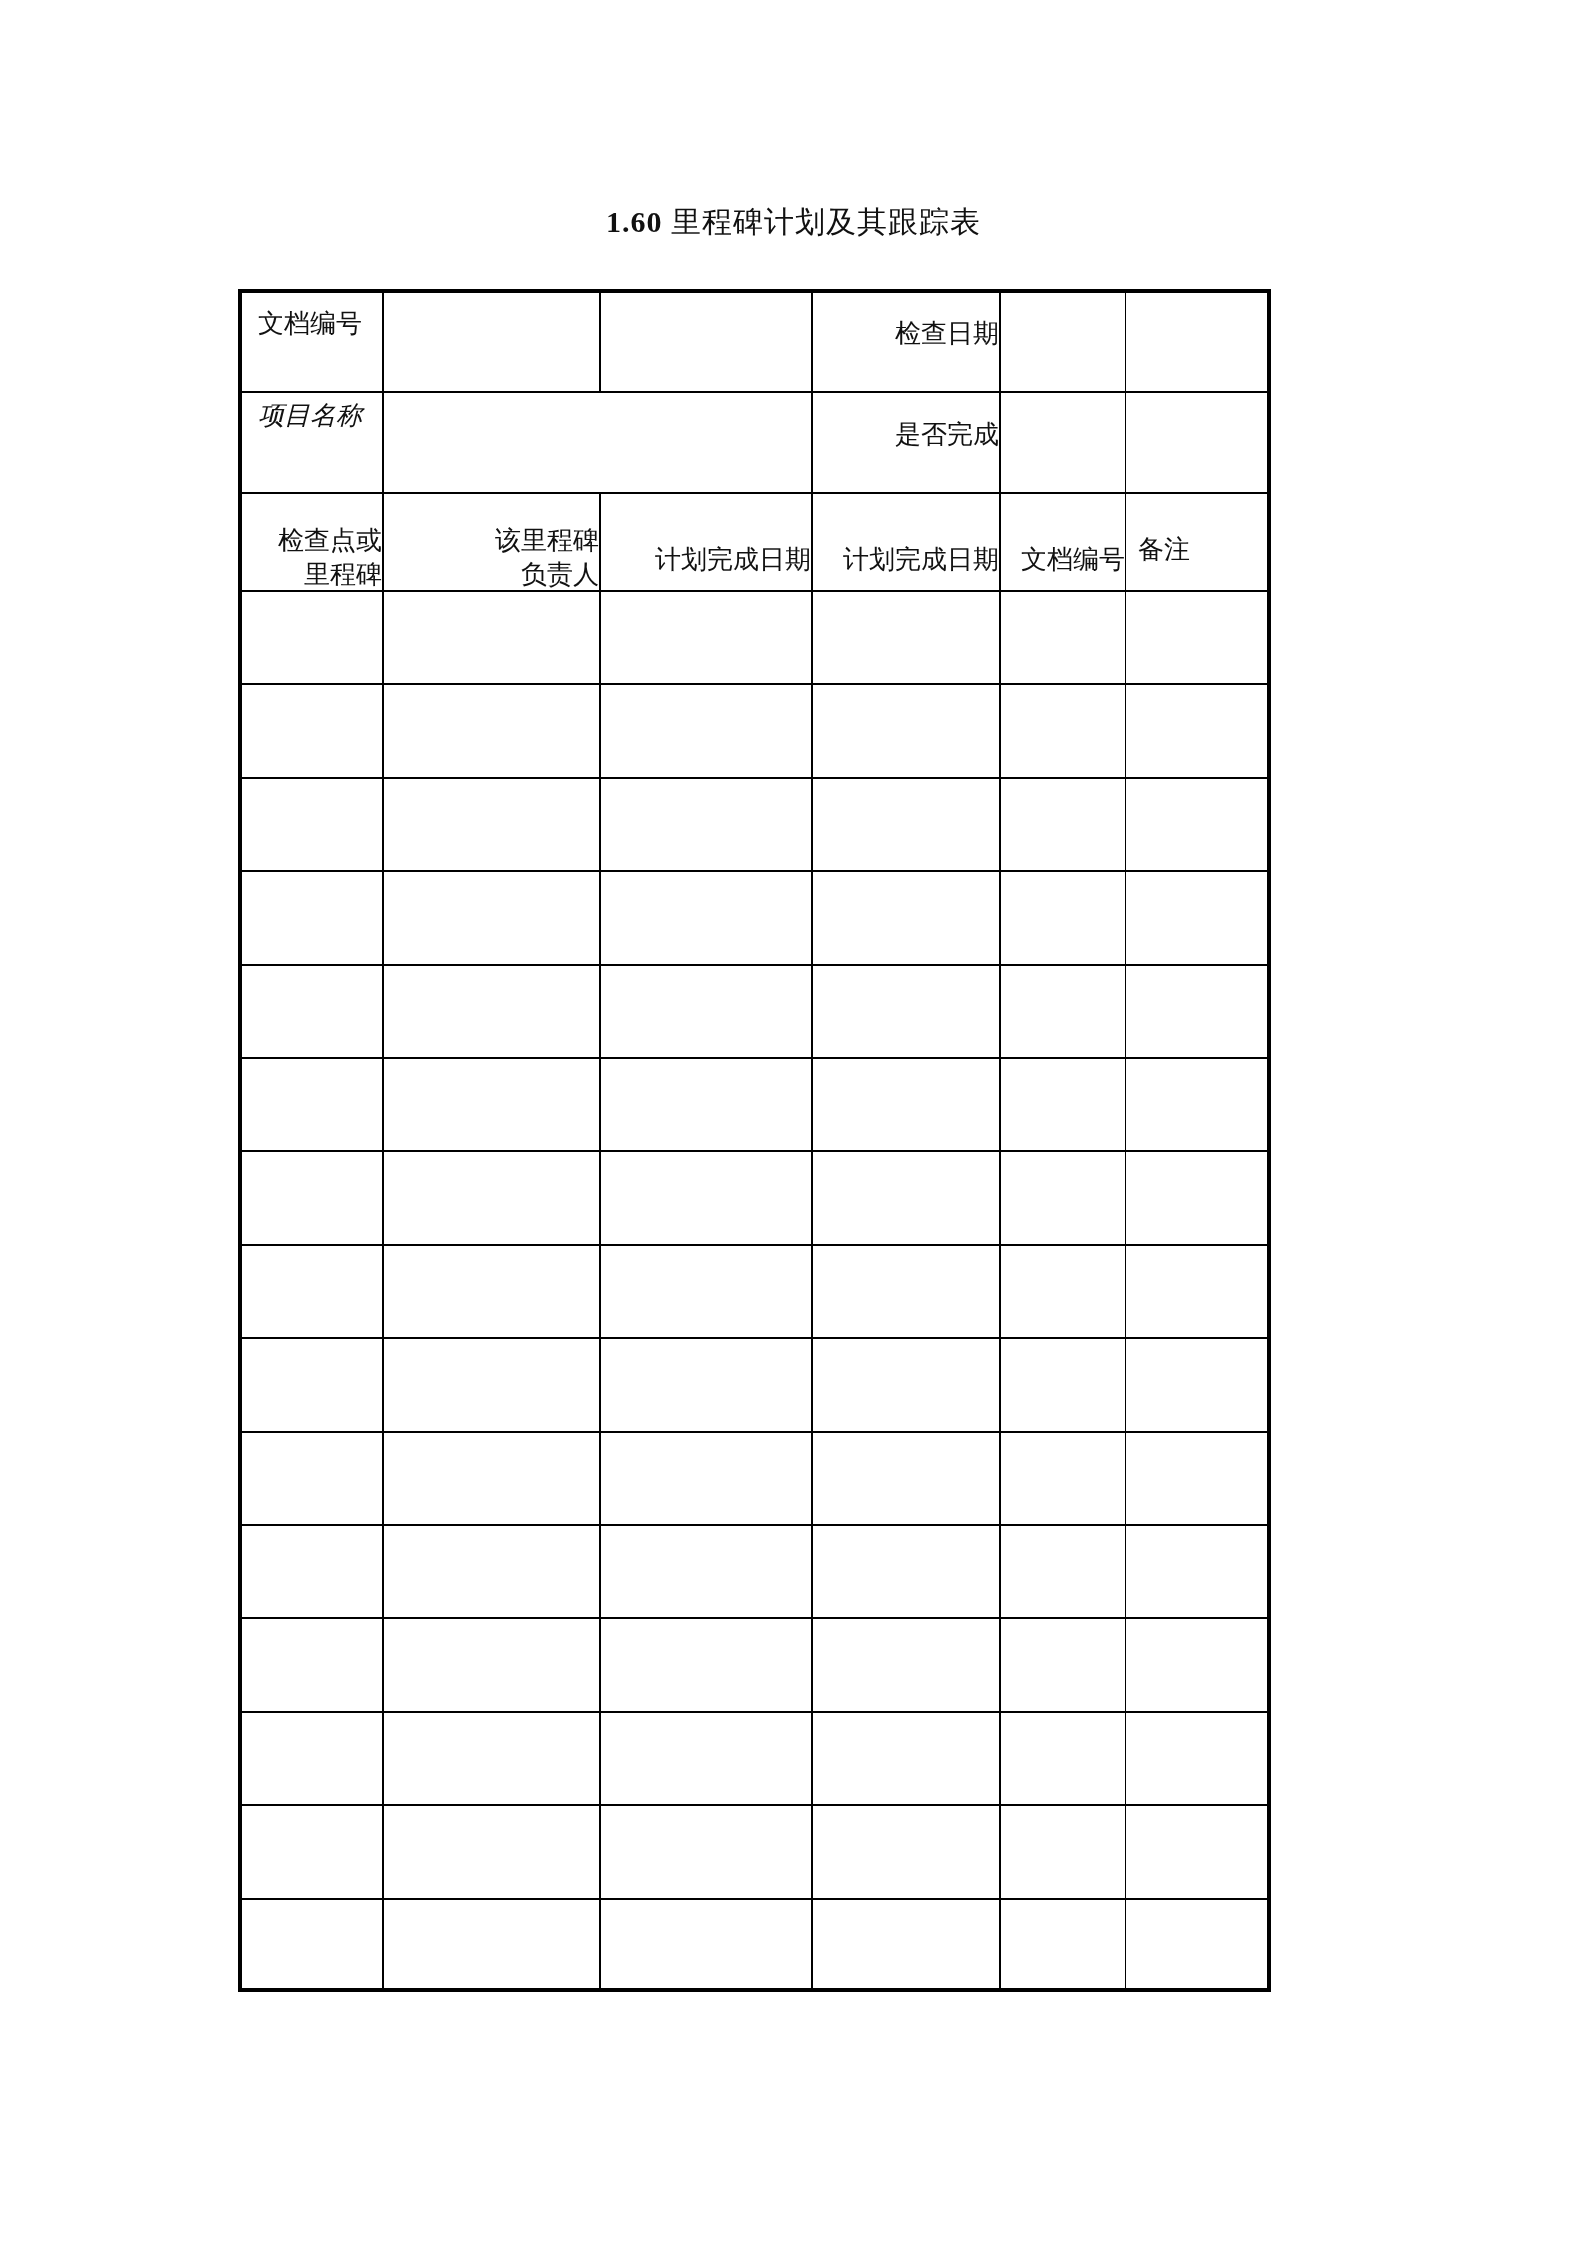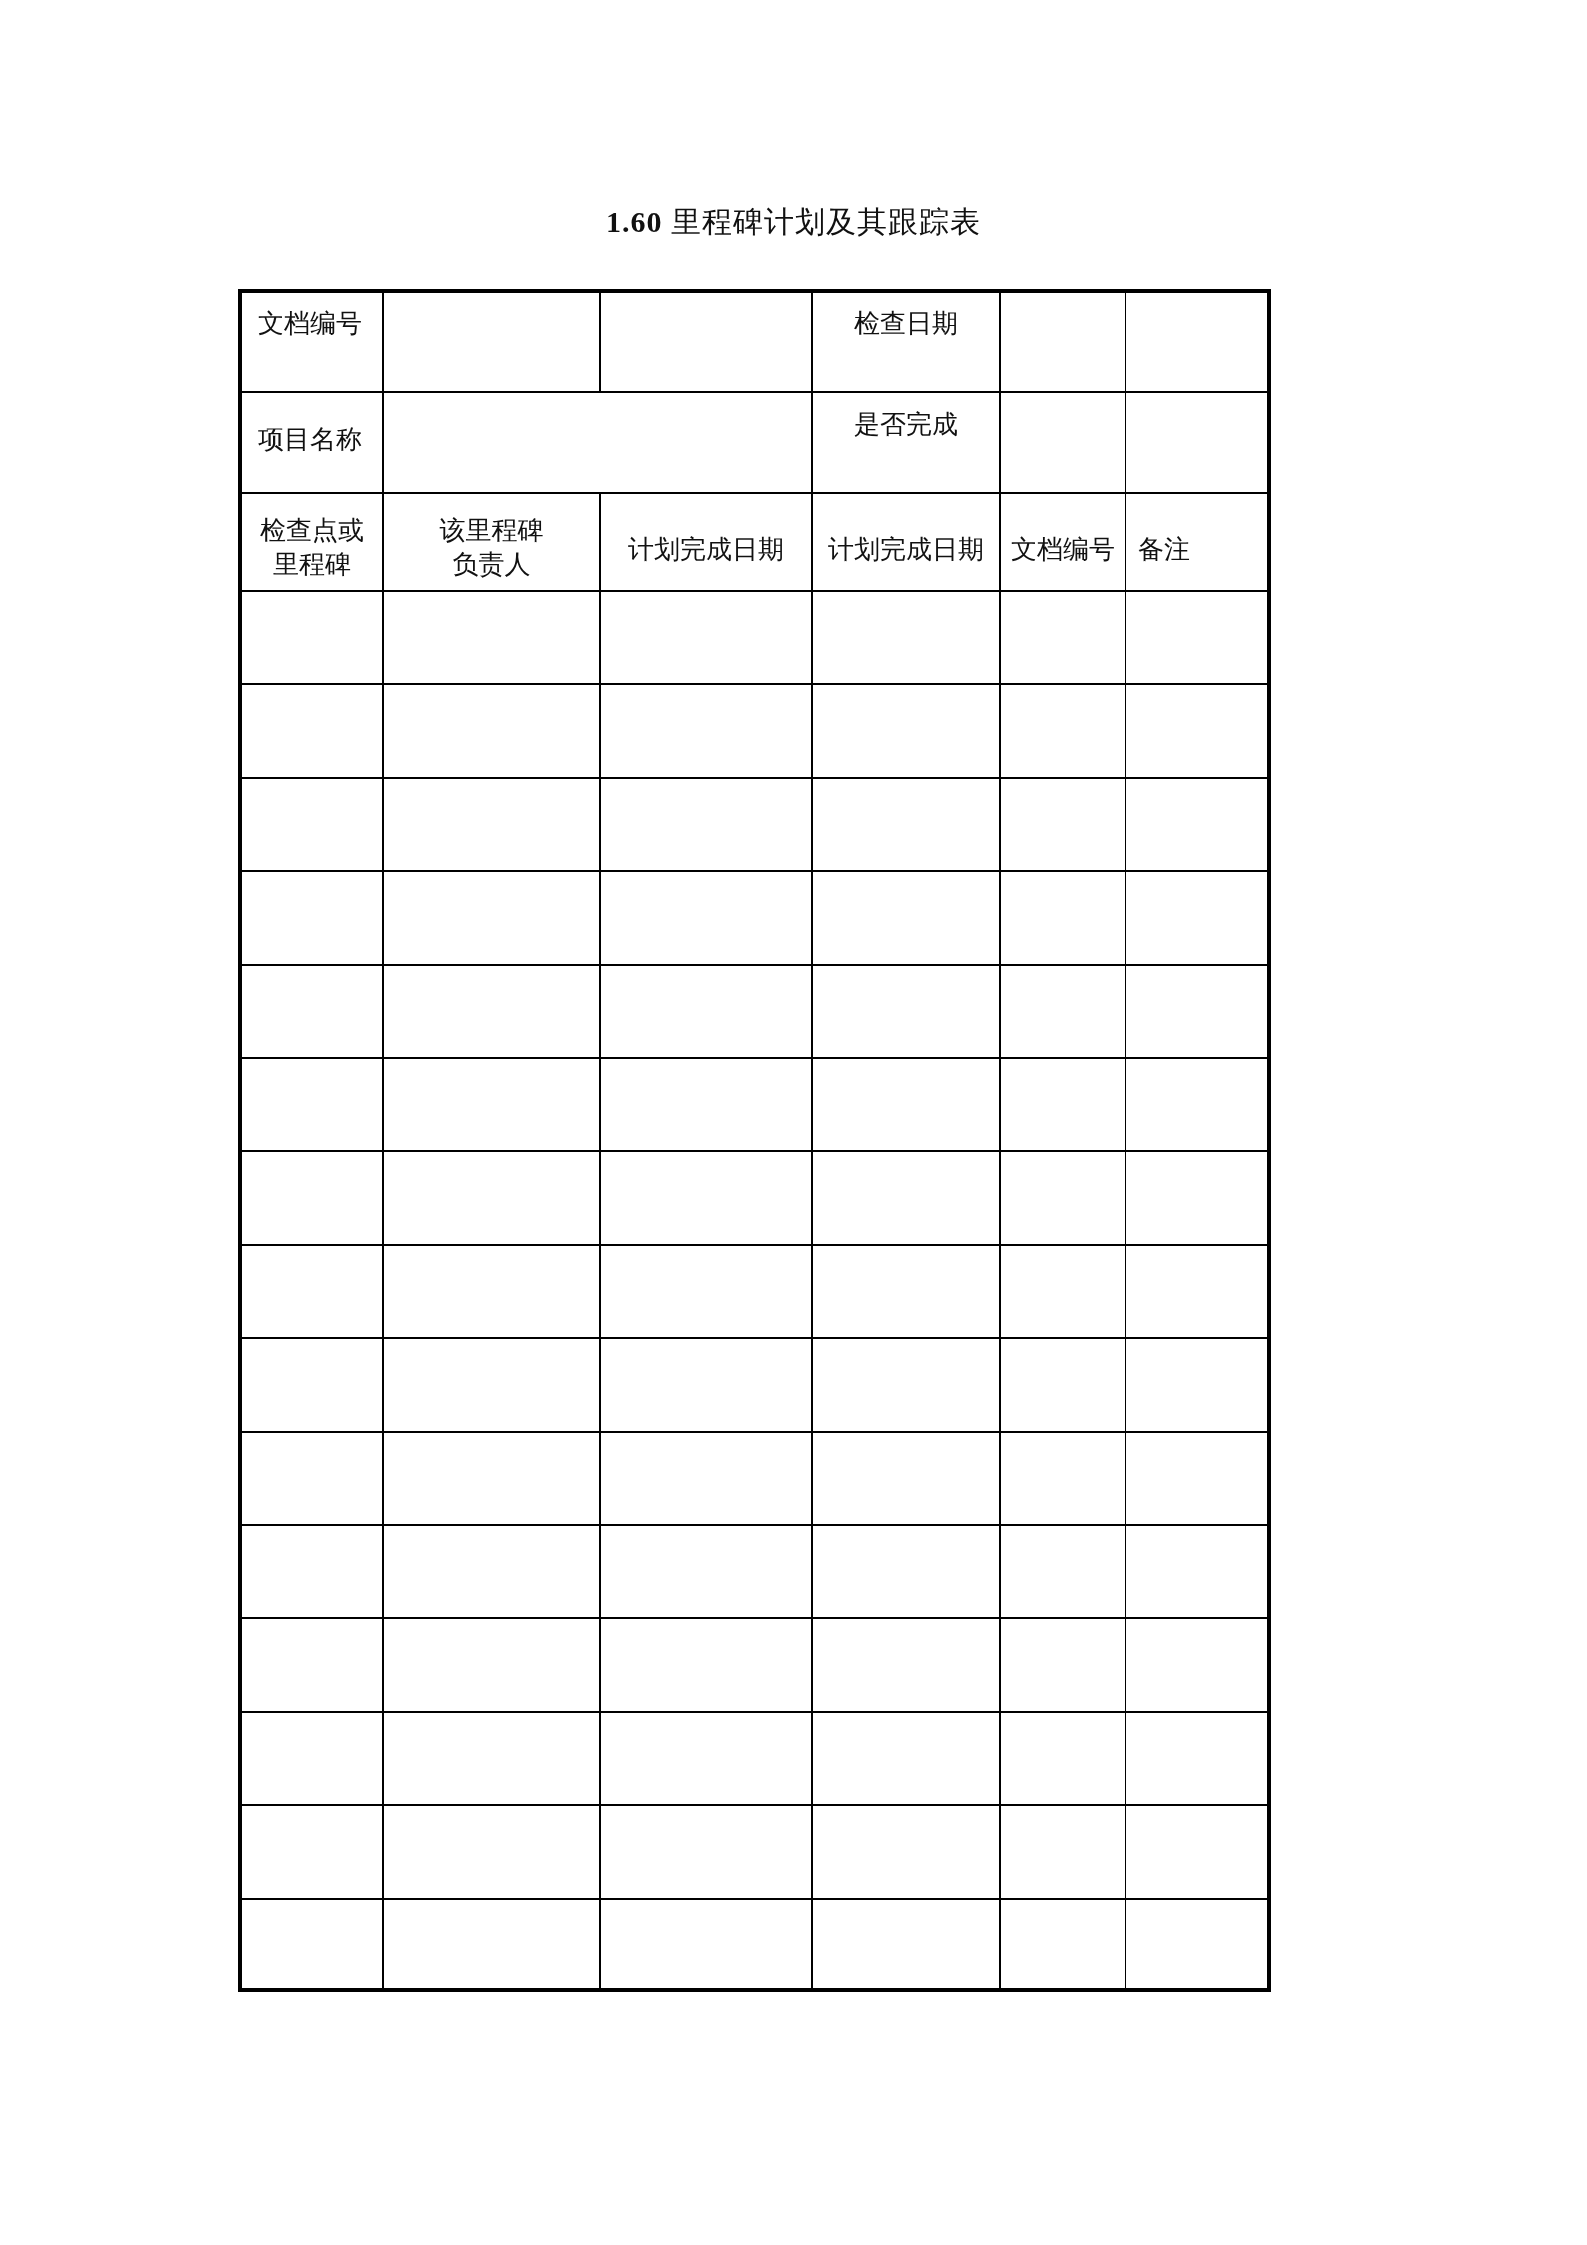--- a/index.html
+++ b/index.html
@@ -4,21 +4,21 @@
 <style>
   html, body { margin:0; padding:0; background:#ffffff; }
   body { width:1587px; height:2245px; position:relative; font-family:"DejaVu Serif","Liberation Serif",serif; color:#111; overflow:hidden; }
   .title { position:absolute; left:0; width:1587px; top:202px; text-align:center; font-size:30px; font-weight:bold; font-family:"Liberation Serif","DejaVu Serif",serif; letter-spacing:1px; }
   .title .zh { font-weight:normal; font-family:"DejaVu Serif","Liberation Serif",serif; }
   .tbl { position:absolute; left:238px; top:289px; width:1033px; height:1703px; box-sizing:border-box; border:4px solid #000; }
   .hl { position:absolute; height:2px; background:#000; }
   .vl { position:absolute; width:2px; background:#000; }
   .vl.thin { width:1px; }
   .lbl { position:absolute; font-size:26px; line-height:34px; white-space:nowrap; }
-  .c { text-align:center; }
+  .c { text-align:right;margin-top:10px; }
   .cell { position:absolute; }
 </style>
 </head>
 <body>
 
 <div class="title">
   <span>1.60</span>
   <span class="zh">里程碑计划及其跟踪表</span>
 </div>
 
@@ -52,21 +52,21 @@
 <div class="vl" style="left:999px;top:289px;height:1703px;"></div>
 <div class="vl thin" style="left:1125px;top:289px;height:1703px;"></div>
 
 <div class="lbl" style="left:258px;top:306px;">文档编号</div>
 <div class="cell" style="left:384px;top:293px;width:215px;height:98px;"></div>
 <div class="cell" style="left:601px;top:293px;width:210px;height:98px;"></div>
 <div class="lbl c" style="left:813px;width:186px;top:306px;">检查日期</div>
 <div class="cell" style="left:1001px;top:293px;width:124px;height:98px;"></div>
 <div class="cell" style="left:1126px;top:293px;width:141px;height:98px;"></div>
 
-<div class="lbl" style="left:258px;top:422px;">项目名称</div>
+<div class="lbl" style="left:258px;top:398px;font-style:italic;">项目名称</div>
 <div class="cell" style="left:384px;top:393px;width:427px;height:99px;"></div>
 <div class="lbl c" style="left:813px;width:186px;top:407px;">是否完成</div>
 <div class="cell" style="left:1001px;top:393px;width:124px;height:99px;"></div>
 <div class="cell" style="left:1126px;top:393px;width:141px;height:99px;"></div>
 
 <div class="lbl c" style="left:242px;width:140px;top:506px;line-height:48px;">
   <div>检查点或</div>
   <div style="margin-top:-14px;">里程碑</div>
 </div>
 <div class="lbl c" style="left:384px;width:215px;top:506px;line-height:48px;">

